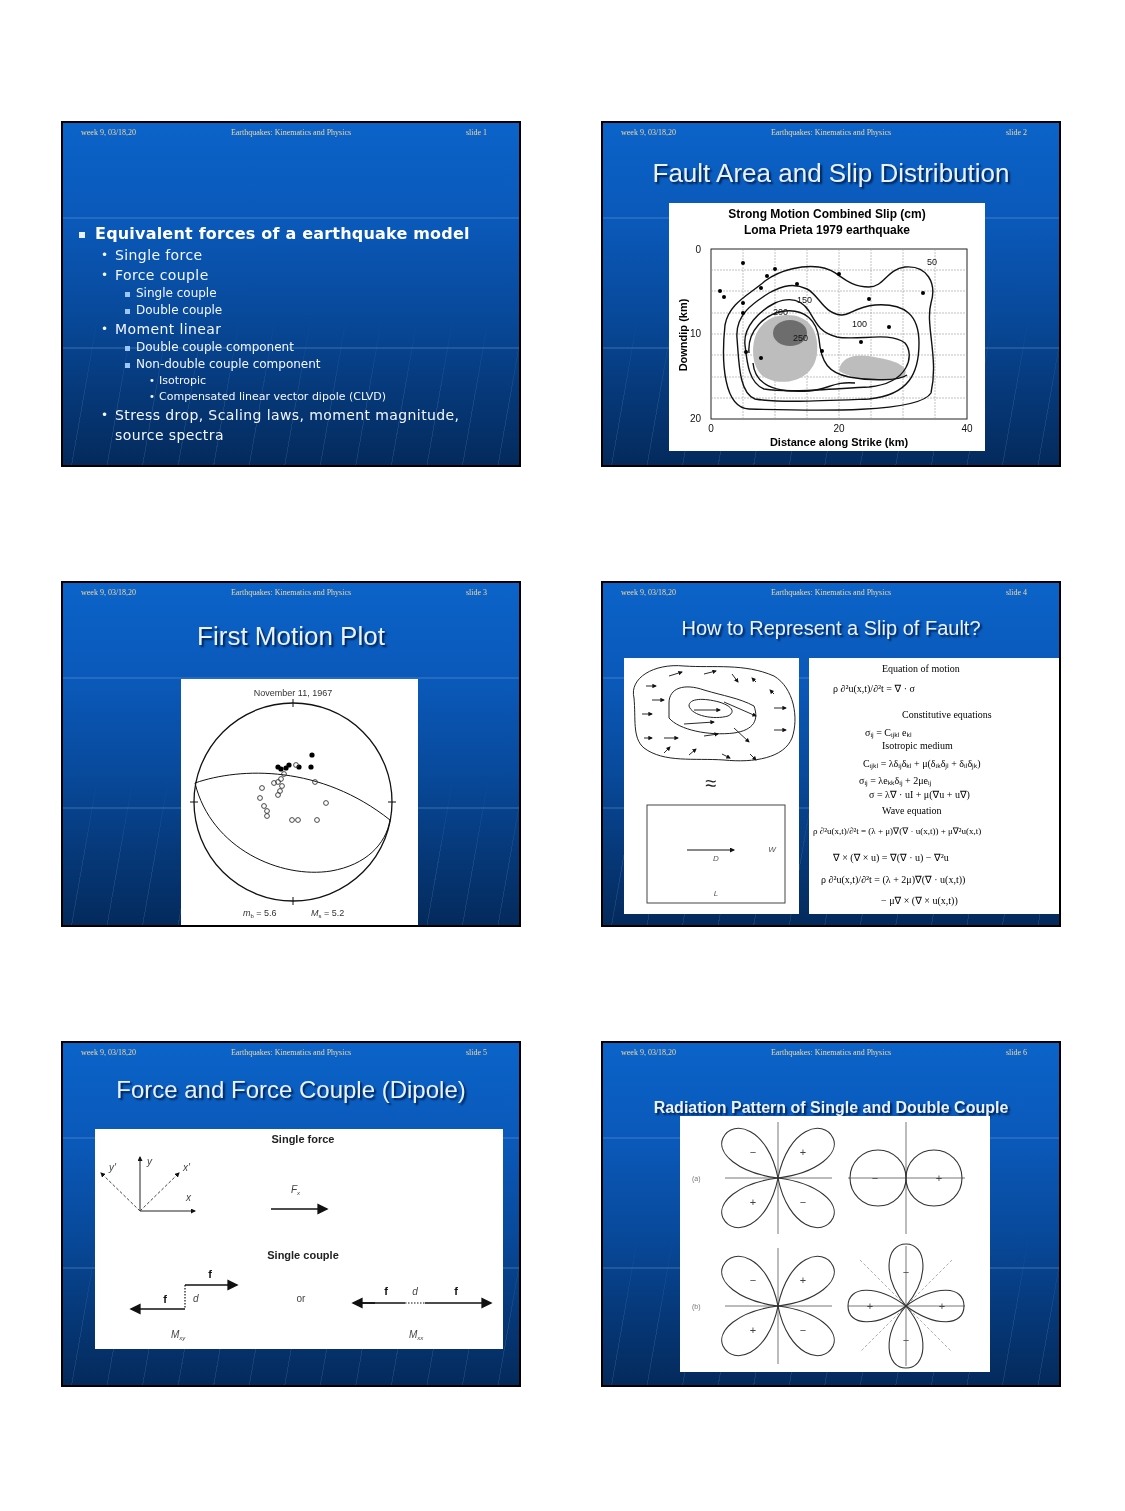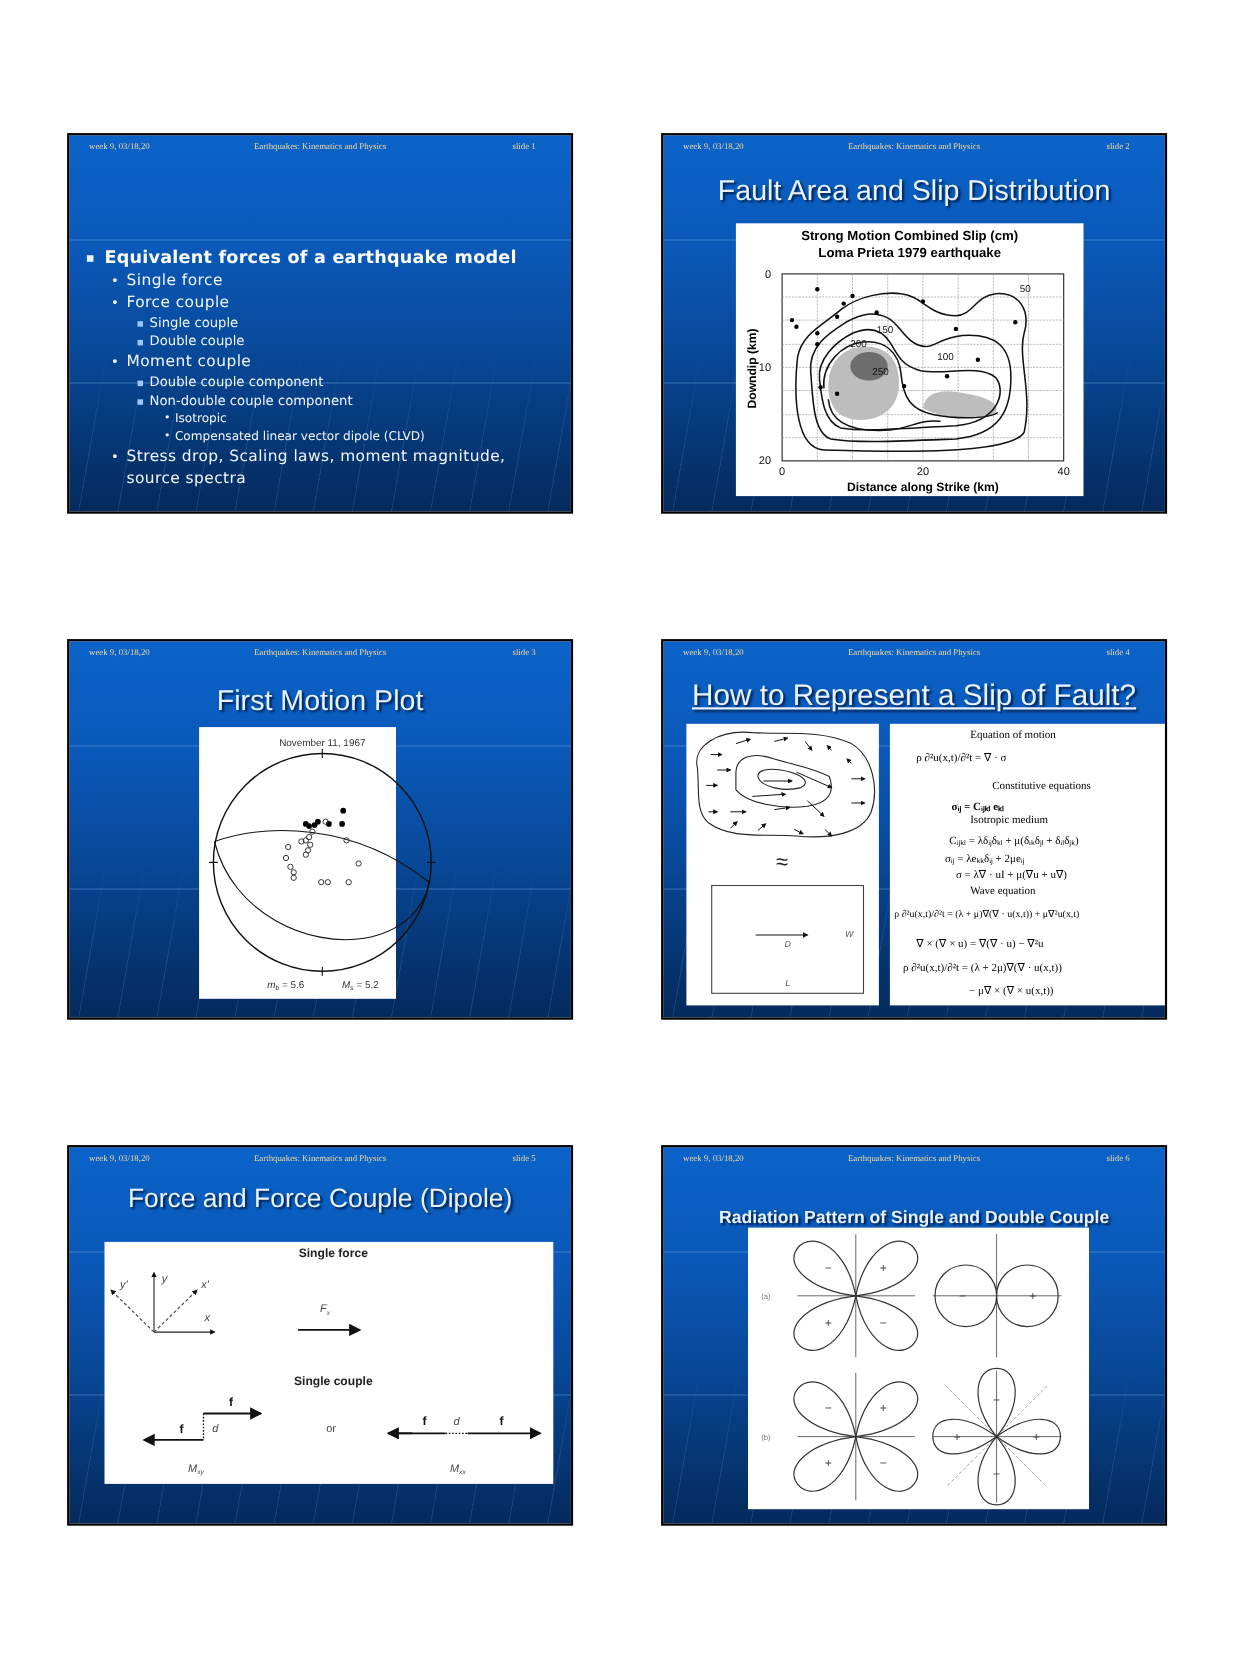--- a/index.html
+++ b/index.html
@@ -49,21 +49,21 @@
     <span class="l">week 9, 03/18,20</span>
     <span class="c">Earthquakes: Kinematics and Physics</span>
     <span class="r">slide 1</span>
   </div>
   <div class="bullets">
     <div class="b1">Equivalent forces of a earthquake model</div>
     <div class="b2">Single force</div>
     <div class="b2">Force couple</div>
     <div class="b3">Single couple</div>
     <div class="b3">Double couple</div>
-    <div class="b2">Moment couple</div>
+    <div class="b2">Moment linear</div>
     <div class="b3">Double couple component</div>
     <div class="b3">Non-double couple component</div>
     <div class="b4">Isotropic</div>
     <div class="b4">Compensated linear vector dipole (CLVD)</div>
     <div class="b2" style="width:350px;">Stress drop, Scaling laws, moment magnitude, source spectra</div>
   </div>
 </div>
 
 <div class="slide" style="left:601px; top:121px;">
   <div class="hdr">
@@ -148,21 +148,21 @@
   </div>
 </div>
 
 <div class="slide" style="left:61px; top:581px;">
   <div class="hdr">
     <span class="l">week 9, 03/18,20</span>
     <span class="c">Earthquakes: Kinematics and Physics</span>
     <span class="r">slide 3</span>
   </div>
   <div class="title" style="top:38px; font-size:26px;">First Motion Plot</div>
-  <div class="panel" style="left:118px; top:78px; width:179px; height:247px;">
+  <div class="panel" style="left:118px; top:96px; width:237px; height:247px;">
     <svg width="225" height="247" viewBox="0 0 225 247">
       <text x="112" y="17" text-anchor="middle" font-size="9" fill="#333">November 11, 1967</text>
       <circle cx="112" cy="123" r="99" fill="none" stroke="#111" stroke-width="1.3"></circle>
       <g stroke="#111" stroke-width="1">
           <line x1="112" y1="20" x2="112" y2="28"></line>
           <line x1="112" y1="218" x2="112" y2="226"></line>
         <line x1="9" y1="123" x2="17" y2="123"></line>
           <line x1="207" y1="123" x2="215" y2="123"></line>
         </g>
       <path d="M14,104 C60,88 140,86 209,141" fill="none" stroke="#111" stroke-width="1"></path>
@@ -201,21 +201,21 @@
     </svg>
   </div>
 </div>
 
 <div class="slide" style="left:601px; top:581px;">
   <div class="hdr">
     <span class="l">week 9, 03/18,20</span>
     <span class="c">Earthquakes: Kinematics and Physics</span>
     <span class="r">slide 4</span>
   </div>
-  <div class="title" style="top:34px; font-size:27px;text-decoration:underline;">How to Represent a Slip of Fault?</div>
+  <div class="title" style="top:34px; font-size:20px;">How to Represent a Slip of Fault?</div>
   <div class="panel" style="left:21px; top:75px; width:175px; height:256px;">
     <svg width="175" height="256" viewBox="0 0 175 256">
       <defs>
           <marker id="ah" markerWidth="5" markerHeight="5" refX="4" refY="2.5" orient="auto">
             <path d="M0,0 L5,2.5 L0,5 Z" fill="#111"></path>
           </marker>
         </defs>
       <path d="M10,40 C5,20 30,5 60,8 C90,10 120,5 150,18 C170,30 175,60 168,80 C160,100 130,105 100,102 C70,100 40,105 20,90 C8,80 12,60 10,40 Z" fill="none" stroke="#222" stroke-width="1"></path>
       <path d="M45,45 C45,30 60,25 80,32 C100,38 115,40 130,48 C135,62 130,72 110,75 C85,78 55,72 45,60 Z" fill="none" stroke="#222" stroke-width="1"></path>
       <path d="M65,48 C65,40 80,40 95,44 C108,48 112,54 104,58 C90,62 68,58 65,48 Z" fill="none" stroke="#222" stroke-width="1"></path>
@@ -247,21 +247,21 @@
       <line x1="63" y1="192" x2="110" y2="192" stroke="#111" stroke-width="1" marker-end="url(#ah)"></line>
       <text x="92" y="203" text-anchor="middle" font-size="8" font-style="italic" fill="#555">D</text>
       <text x="148" y="194" text-anchor="middle" font-size="8" font-style="italic" fill="#555">W</text>
       <text x="92" y="238" text-anchor="middle" font-size="8" font-style="italic" fill="#555">L</text>
     </svg>
   </div>
   <div class="panel" style="left:206px; top:75px; width:260px; height:256px;">
     <div class="eqh" style="left:73px; top:5px;">Equation of motion</div>
     <div class="eq" style="left:24px; top:25px;">ρ ∂²u(x,t)/∂²t = ∇ · σ</div>
     <div class="eqh" style="left:73px; top:51px;margin-left:20px;">Constitutive equations</div>
-    <div class="eq" style="left:56px; top:67px;font-weight:bold;">σᵢⱼ = Cᵢⱼₖₗ eₖₗ</div>
+    <div class="eq" style="left:56px; top:67px;">σᵢⱼ = Cᵢⱼₖₗ eₖₗ</div>
     <div class="eqh" style="left:73px; top:82px;">Isotropic medium</div>
     <div class="eq" style="left:54px; top:98px;">Cᵢⱼₖₗ = λδᵢⱼδₖₗ + μ(δᵢₖδⱼₗ + δᵢₗδⱼₖ)</div>
     <div class="eq" style="left:50px; top:115px;">σᵢⱼ = λeₖₖδᵢⱼ + 2μeᵢⱼ</div>
     <div class="eq" style="left:60px; top:131px;">σ = λ∇ · uI + μ(∇u + u∇)</div>
     <div class="eqh" style="left:73px; top:147px;">Wave equation</div>
     <div class="eq" style="left:4px; top:168px; font-size:9px;">ρ ∂²u(x,t)/∂²t = (λ + μ)∇(∇ · u(x,t)) + μ∇²u(x,t)</div>
     <div class="eq" style="left:24px; top:194px;">∇ × (∇ × u) = ∇(∇ · u) − ∇²u</div>
     <div class="eq" style="left:12px; top:216px;">ρ ∂²u(x,t)/∂²t = (λ + 2μ)∇(∇ · u(x,t))</div>
     <div class="eq" style="left:72px; top:237px;">− μ∇ × (∇ × u(x,t))</div>
   </div>

